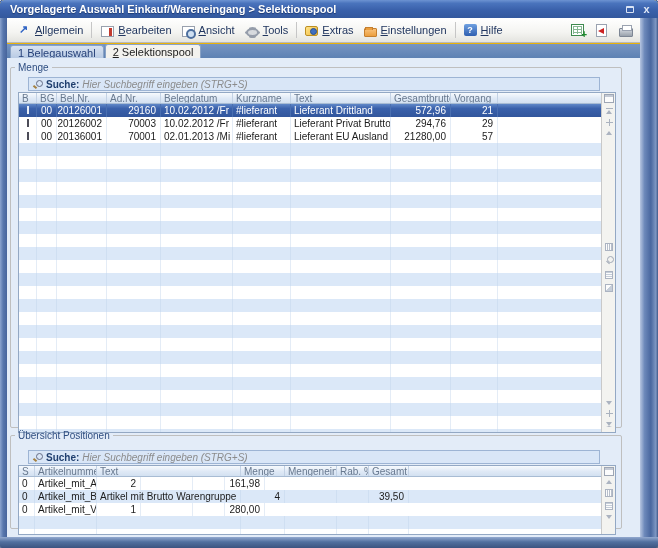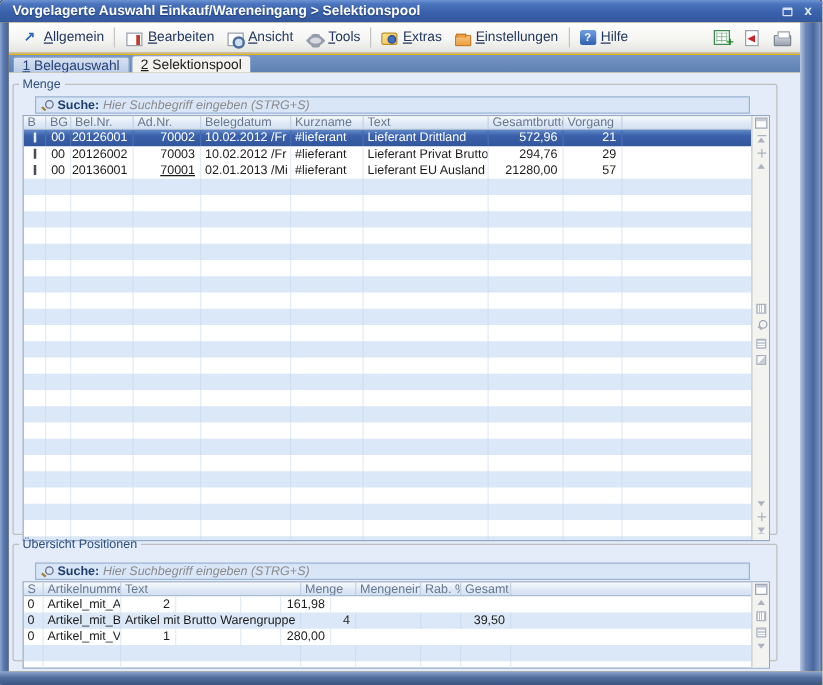--- a/index.html
+++ b/index.html
@@ -212,21 +212,21 @@
               <span class="hcell" style="width: 58px;">Kurzname</span>
               <span class="hcell" style="width: 100px;">Text</span>
               <span class="hcell" style="width: 60px;">Gesamtbrutto</span>
               <span class="hcell" style="width: 47px;">Vorgang</span>
               <span class="hcell hfill"></span>
             </div>
             <div class="grow row-sel">
               <span class="gcell" style="width: 18px;"><span class="bmark"></span></span>
               <span class="gcell al-c" style="width: 20px;">00</span>
               <span class="gcell al-r" style="width: 50px;">20126001</span>
-              <span class="gcell al-r" style="width: 54px;">70002</span>
+              <span class="gcell al-r" style="width: 54px;">29160</span>
               <span class="gcell" style="width: 72px;">10.02.2012 /Fr</span>
               <span class="gcell" style="width: 58px;">#lieferant</span>
               <span class="gcell" style="width: 100px;">Lieferant Drittland</span>
               <span class="gcell al-r" style="width: 60px;">572,96</span>
               <span class="gcell al-r" style="width: 47px;">21</span>
               <span class="gcell gfill"></span>
             </div>
             <div class="grow ">
               <span class="gcell" style="width: 18px;"><span class="bmark"></span></span>
               <span class="gcell al-c" style="width: 20px;">00</span>
@@ -236,21 +236,21 @@
               <span class="gcell" style="width: 58px;">#lieferant</span>
               <span class="gcell" style="width: 100px;">Lieferant Privat Brutto</span>
               <span class="gcell al-r" style="width: 60px;">294,76</span>
               <span class="gcell al-r" style="width: 47px;">29</span>
               <span class="gcell gfill"></span>
             </div>
             <div class="grow ">
               <span class="gcell" style="width: 18px;"><span class="bmark"></span></span>
               <span class="gcell al-c" style="width: 20px;">00</span>
               <span class="gcell al-r" style="width: 50px;">20136001</span>
-              <span class="gcell al-r" style="width: 54px; text-decoration: underline;">70001</span>
+              <span class="gcell al-r" style="width: 54px;">70001</span>
               <span class="gcell" style="width: 72px;">02.01.2013 /Mi</span>
               <span class="gcell" style="width: 58px;">#lieferant</span>
               <span class="gcell" style="width: 100px;">Lieferant EU Ausland</span>
               <span class="gcell al-r" style="width: 60px;">21280,00</span>
               <span class="gcell al-r" style="width: 47px;">57</span>
               <span class="gcell gfill"></span>
             </div>
             <div class="grow row-stripe">
               <span class="gcell" style="width: 18px;"></span>
               <span class="gcell" style="width: 20px;"></span>

